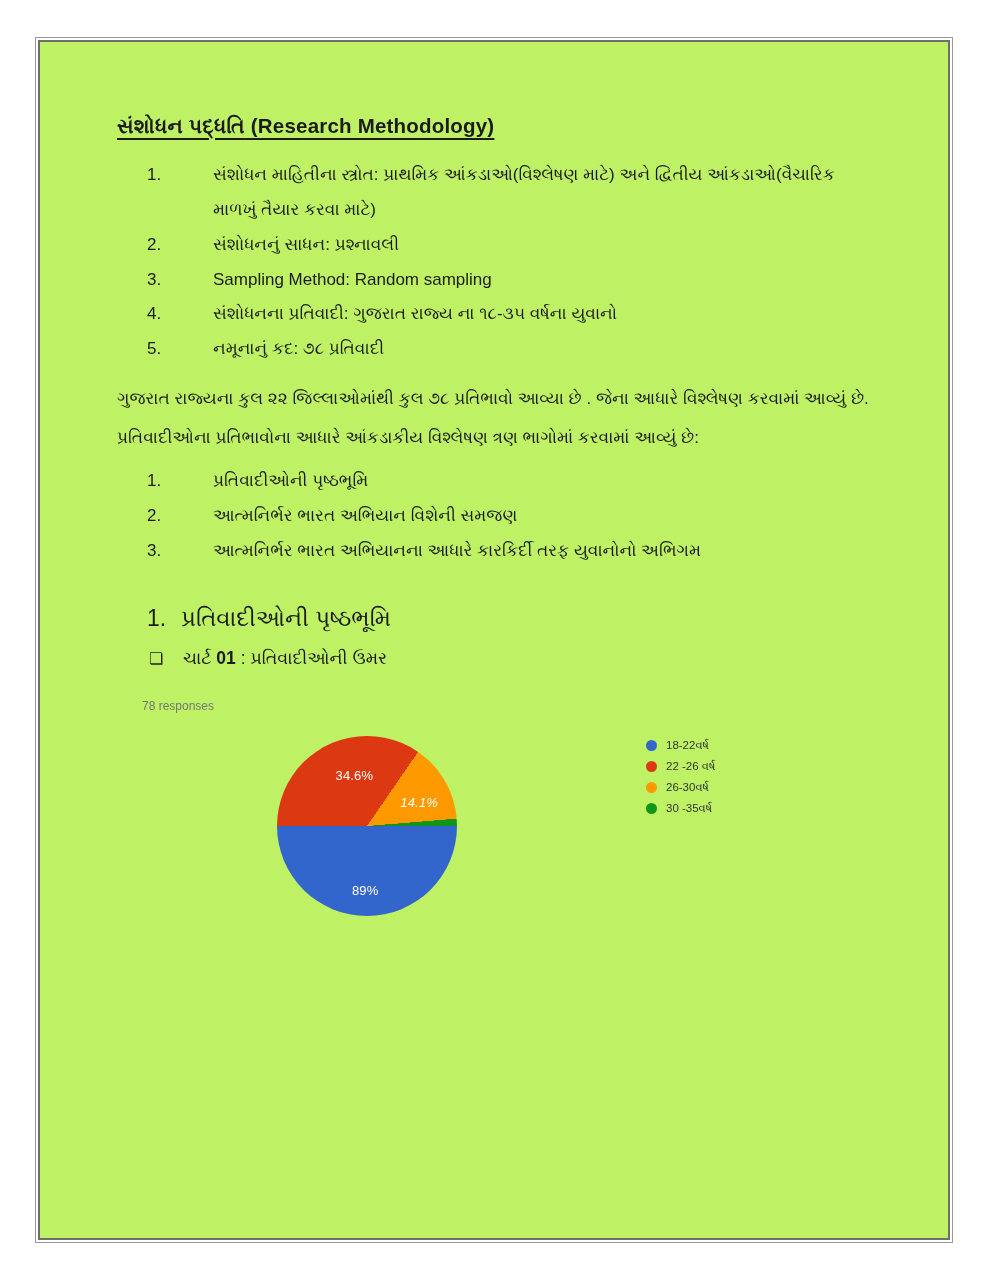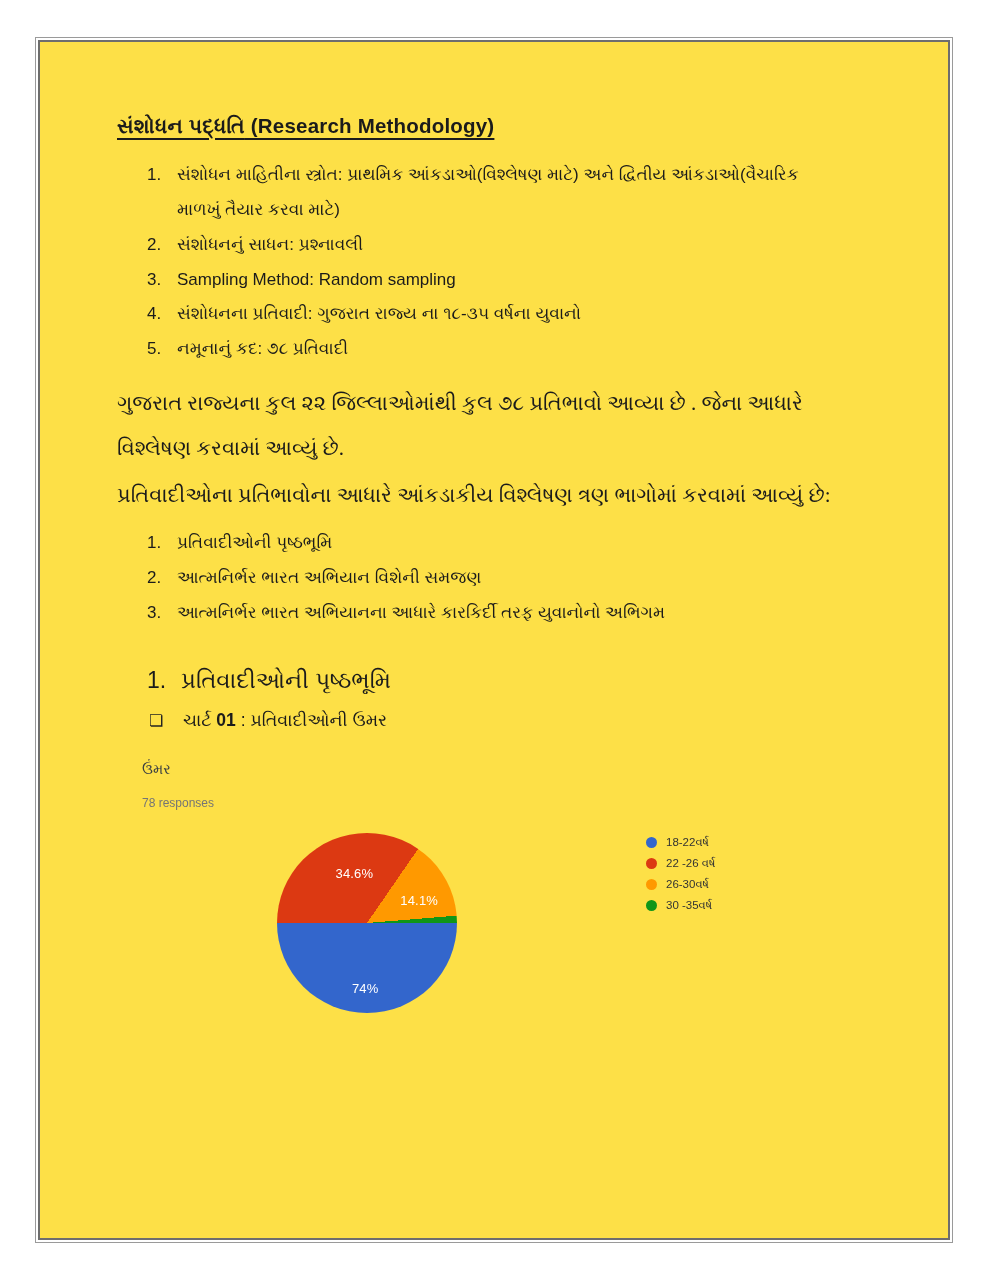--- a/index.html
+++ b/index.html
@@ -4,34 +4,34 @@
 <style>
   * { margin:0; padding:0; box-sizing:border-box; }
   html,body { width:989px; height:1280px; background:#ffffff; }
   body { font-family:"Liberation Sans","DejaVu Sans",sans-serif; color:#1b1b1b; position:relative; }
 
   .page-frame {
     position:absolute; left:38px; top:40px; right:39px; bottom:40px;
     border:2px solid #6e6e6e;
     outline:1px solid #9a9a9a; outline-offset:2px;
     padding:72px 70px 0 77px;
-    background:#fde047;
+    background:#bef264;
     overflow:hidden;
   }
 
   .h-underline { text-decoration:underline; text-underline-offset:5px; }
   h1.doc-h { font-size:20.5px; font-weight:bold; letter-spacing:.2px; }
   h2.doc-h { font-size:20.5px; font-weight:bold; margin-top:32px; }
 
   ol.doc-list { list-style:none; margin-top:20px; }
   ol.doc-list li { font-size:17px; line-height:2.05; display:flex; }
   ol.doc-list .li-num { width:30px; flex:0 0 30px; margin-left:30px; }
-  ol.doc-list .li-text { flex:1; padding-right:40px; }
+  ol.doc-list .li-text { flex:1; padding-right:40px;margin-left:36px; }
 
-  .para { font-size:21px; line-height:2.15; margin-top:14px;font-family:Liberation Serif, serif; }
+  .para { font-size:17px; line-height:2.15; margin-top:14px; }
 
   h3.sub-h { font-size:23px; font-weight:normal; margin-top:36px; display:flex; }
   h3.sub-h .li-num { width:34px; flex:0 0 34px; margin-left:30px; }
 
   .chart-caption { font-size:17.5px; margin-top:16px; display:flex; align-items:center; }
   .chart-caption .sq { margin-left:32px; width:34px; font-size:16px; color:#222; }
   .chart-caption b { font-weight:bold; }
 
   .chart-block { margin-top:30px; margin-left:25px; }
   .chart-title { font-size:14.5px; color:#3c4043; }
@@ -41,21 +41,21 @@
   .pie {
     position:absolute; left:135px; top:0; width:180px; height:180px;
     border-radius:50%;
   }
   .pie-label {
     position:absolute; transform:translate(-50%,-50%);
     color:#ffffff; font-size:13px; letter-spacing:.2px; white-space:nowrap;
   }
   .pl-0 { left:49%; top:86%; }
   .pl-1 { left:33%; top:22%;margin-left:18px; }
-  .pl-2 { left:79%; top:37%; }
+  .pl-2 { left:79%; top:37%;font-style:italic; }
 
   .legend { position:absolute; left:480px; top:3px; }
   .legend-item { display:flex; align-items:center; margin-bottom:8px;padding-left:24px; }
   .legend-dot { width:11px; height:11px; border-radius:50%; flex:0 0 11px; margin-right:9px; }
   .legend-label { font-size:11.5px; color:#333333; }
 </style>
 </head>
 <body>
 
 <div class="page-frame">
@@ -108,26 +108,25 @@
       <span class="li-num">1.</span>
       <span>પ્રતિવાદીઓની પૃષ્ઠભૂમિ</span>
     </h3>
 
   <div class="chart-caption">
     <span class="sq">❏</span>
     <span><span>ચાર્ટ </span><b>01</b><span> : પ્રતિવાદીઓની ઉમર</span></span>
   </div>
 
   <div class="chart-block">
-    <div class="chart-title">ઉંમર</div>
     <div class="chart-subtitle">78 responses</div>
 
     <div class="chart-canvas">
       <div class="pie" id="pie" style="background: conic-gradient(from 90deg, rgb(51, 102, 204) 0%, rgb(51, 102, 204) 50%, rgb(220, 57, 18) 50%, rgb(220, 57, 18) 84.6%, rgb(255, 153, 0) 84.6%, rgb(255, 153, 0) 98.7%, rgb(16, 150, 24) 98.7%, rgb(16, 150, 24) 100%);">
-        <span class="pie-label pl-0">74%</span>
+        <span class="pie-label pl-0">89%</span>
         <span class="pie-label pl-1">34.6%</span>
         <span class="pie-label pl-2">14.1%</span>
       </div>
 
       <div class="legend">
         <div class="legend-item">
           <span class="legend-dot" style="background: rgb(51, 102, 204);"></span>
           <span class="legend-label">18-22વર્ષ</span>
         </div>
         <div class="legend-item">

